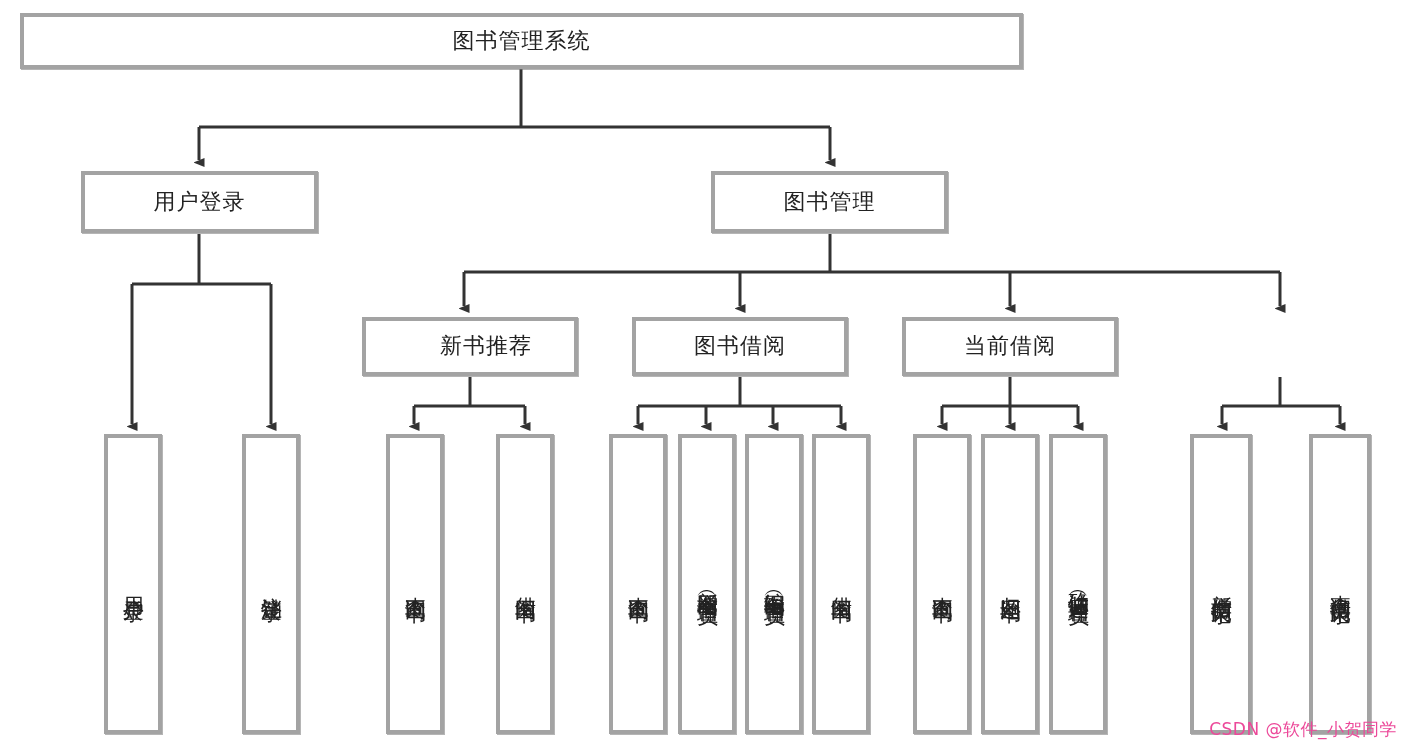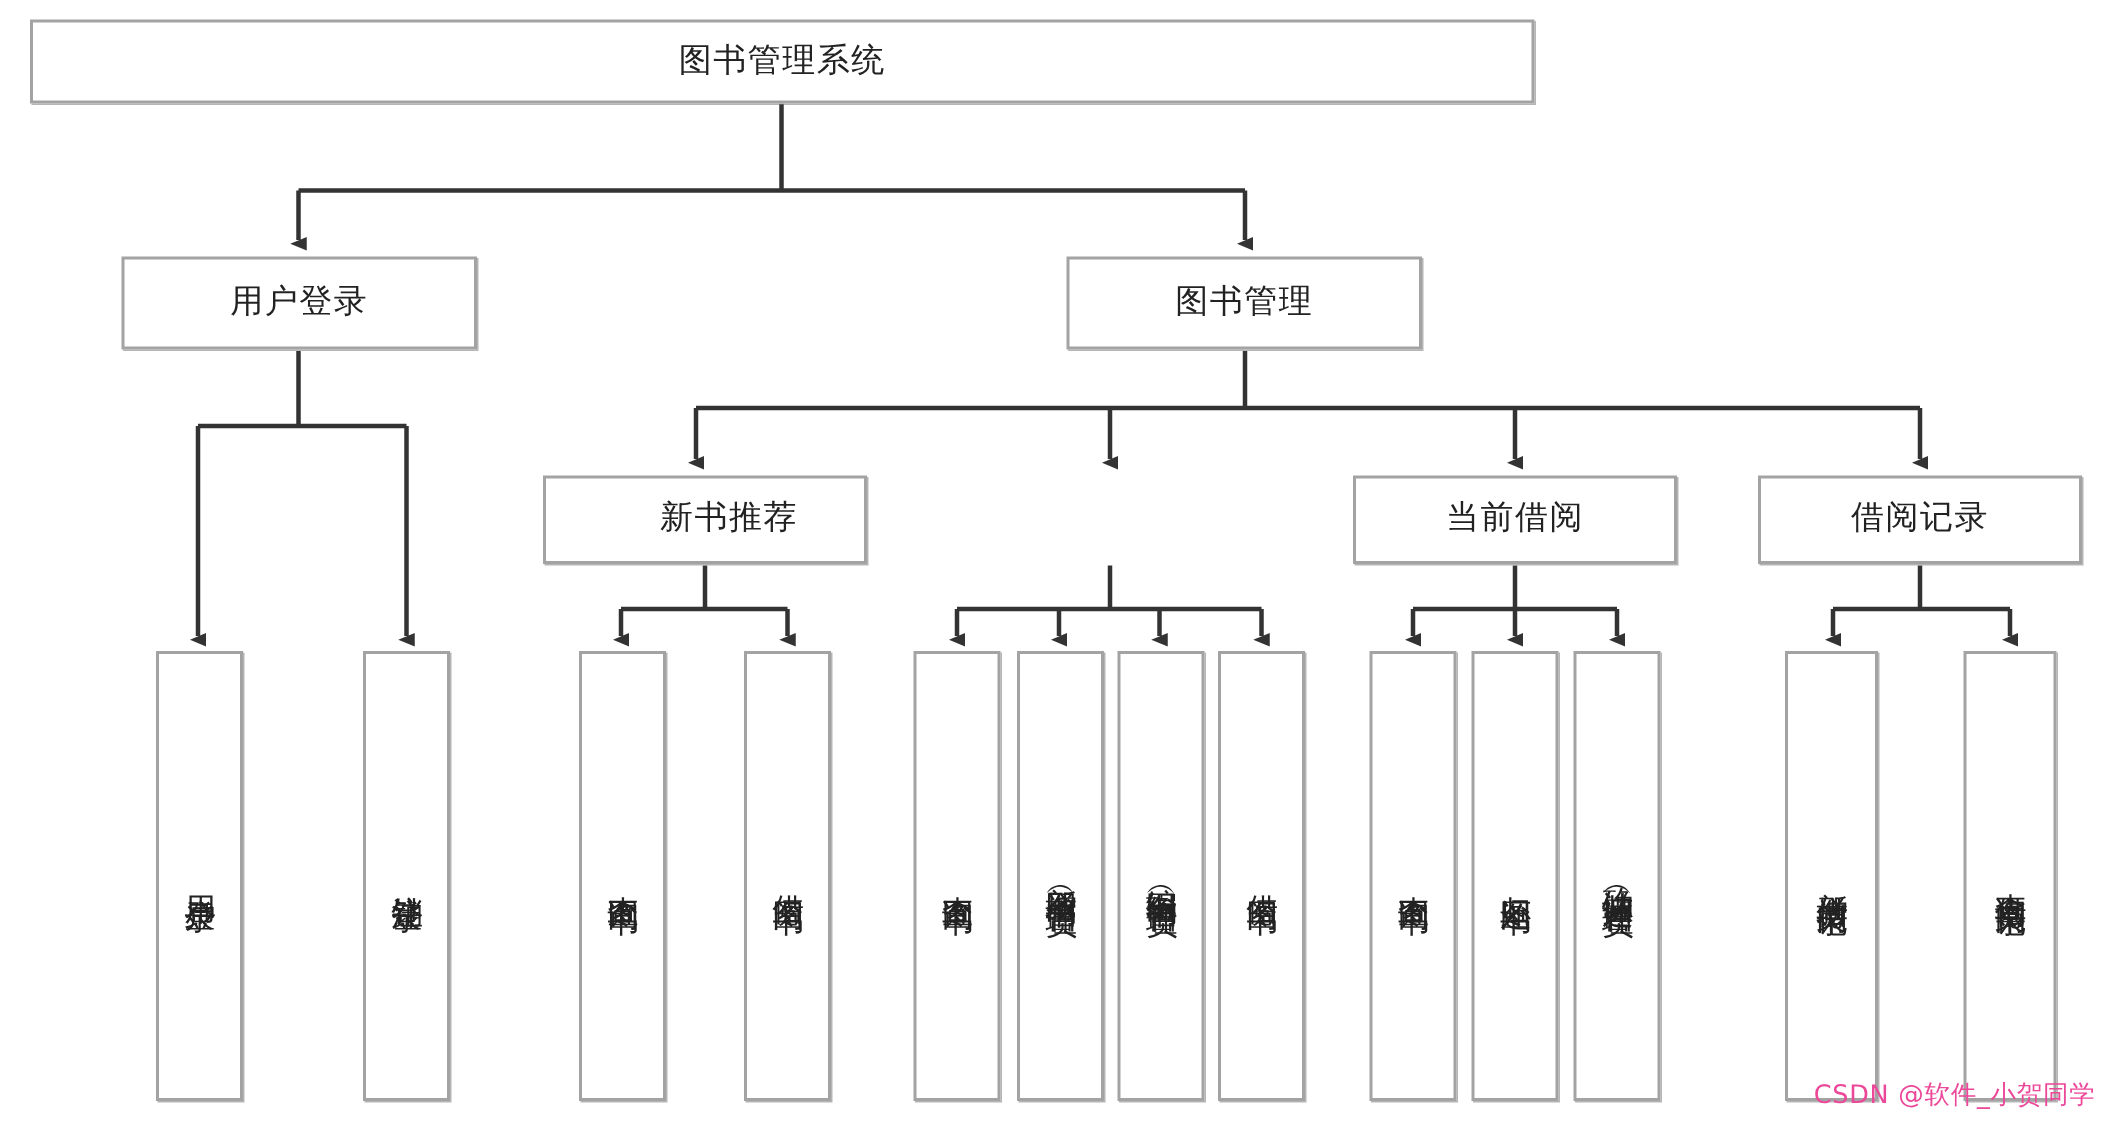--- a/index.html
+++ b/index.html
@@ -23,21 +23,21 @@
     left: 0;
     top: 0;
     width: 1405px;
     height: 747px;
     pointer-events: none;
   }
   .node {
     position: absolute;
     box-sizing: border-box;
     background: #ffffff;
-    border: 2px solid #a3a3a3;
+    border: 4px solid #a3a3a3;
     box-shadow: 1px 1px 0 rgba(120,120,120,0.55);
     display: flex;
     align-items: center;
     justify-content: center;
     color: #222222;
     z-index: 2;
   }
   .node.horizontal {
     writing-mode: horizontal-tb;
     font-size: 22px;
@@ -137,26 +137,26 @@
   <div class="node horizontal" style="left:81px; top:171px; width:237px; height:62px;">
     <span class="label">用户登录</span>
   </div>
   <div class="node horizontal" style="left:711px; top:171px; width:237px; height:62px;">
     <span class="label">图书管理</span>
   </div>
 
   <div class="node horizontal" style="left:362px; top:317px; width:216px; height:59px;padding-left:32px;">
     <span class="label">新书推荐</span>
   </div>
+  <div class="node horizontal" style="left:632px; top:317px; width:216px; height:59px;">
+    <span class="label">图书借阅</span>
+  </div>
   <div class="node horizontal" style="left:902px; top:317px; width:216px; height:59px;">
     <span class="label">当前借阅</span>
   </div>
-  <div class="node horizontal" style="left:1172px; top:317px; width:216px; height:59px;">
-    <span class="label">借阅记录</span>
-  </div>
 
   <div class="node vertical" style="left:104px; top:434px; width:58px; height:300px;">
     <span class="label">用户登录</span>
   </div>
   <div class="node vertical" style="left:242px; top:434px; width:58px; height:300px;">
     <span class="label">注销登录</span>
   </div>
 
   <div class="node vertical" style="left:386px; top:434px; width:58px; height:300px;">
     <span class="label">查询图书</span>

